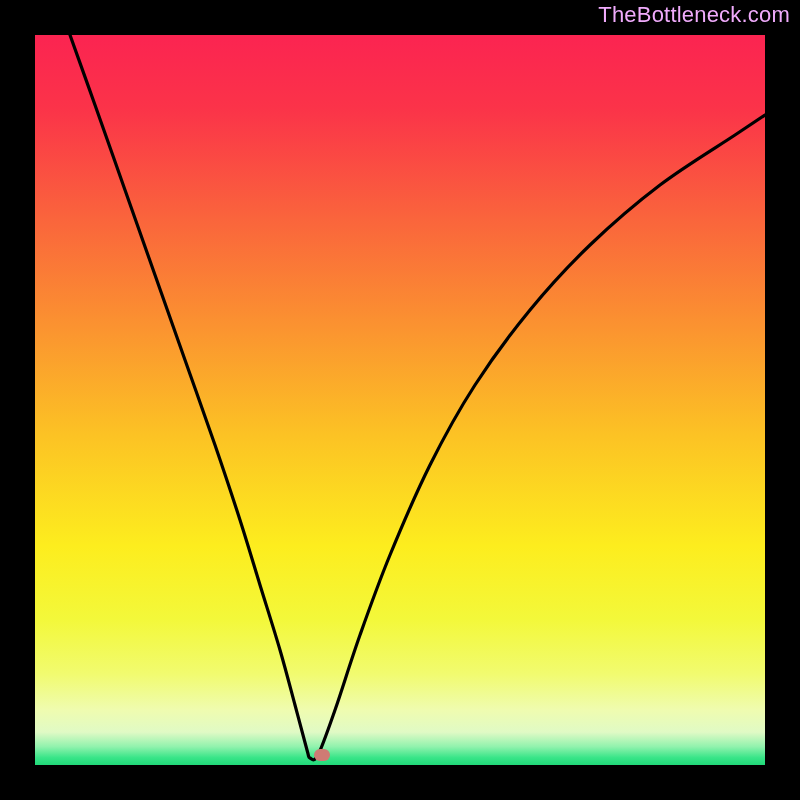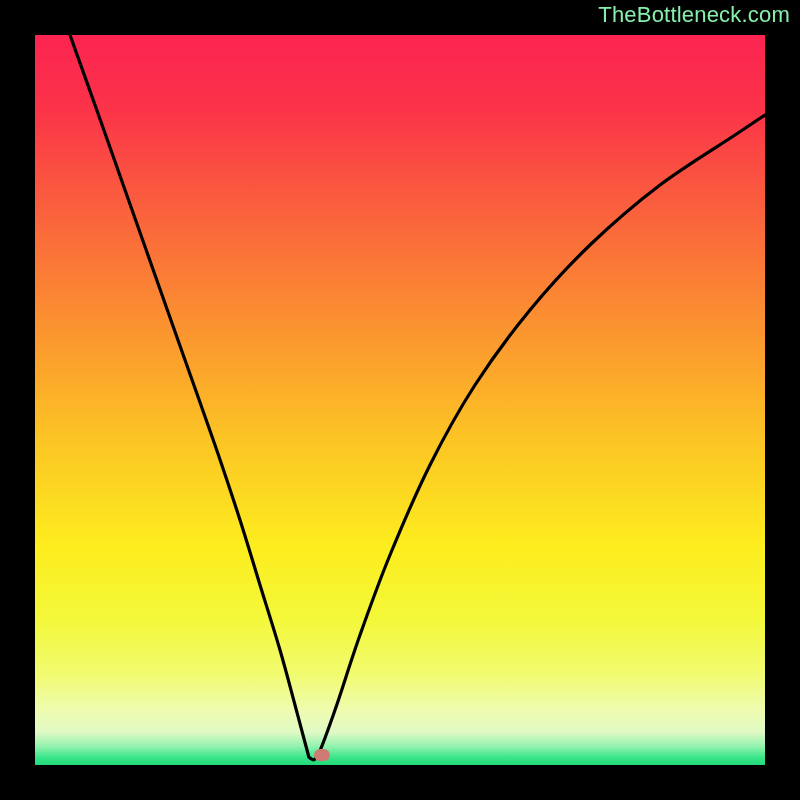--- a/index.html
+++ b/index.html
@@ -16,21 +16,21 @@
     left: 0;
     top: 0;
     width: 800px;
     height: 800px;
     background: #000;
   }
   .watermark {
     position: absolute;
     top: 2px;
     right: 10px;
-    color: #86efac;
+    color: #f0abfc;
     font-size: 22px;
     font-family: Arial, sans-serif;
     letter-spacing: 0.2px;
     user-select: none;
   }
   .plot-area {
     position: absolute;
     left: 35px;
     top: 35px;
     width: 730px;

